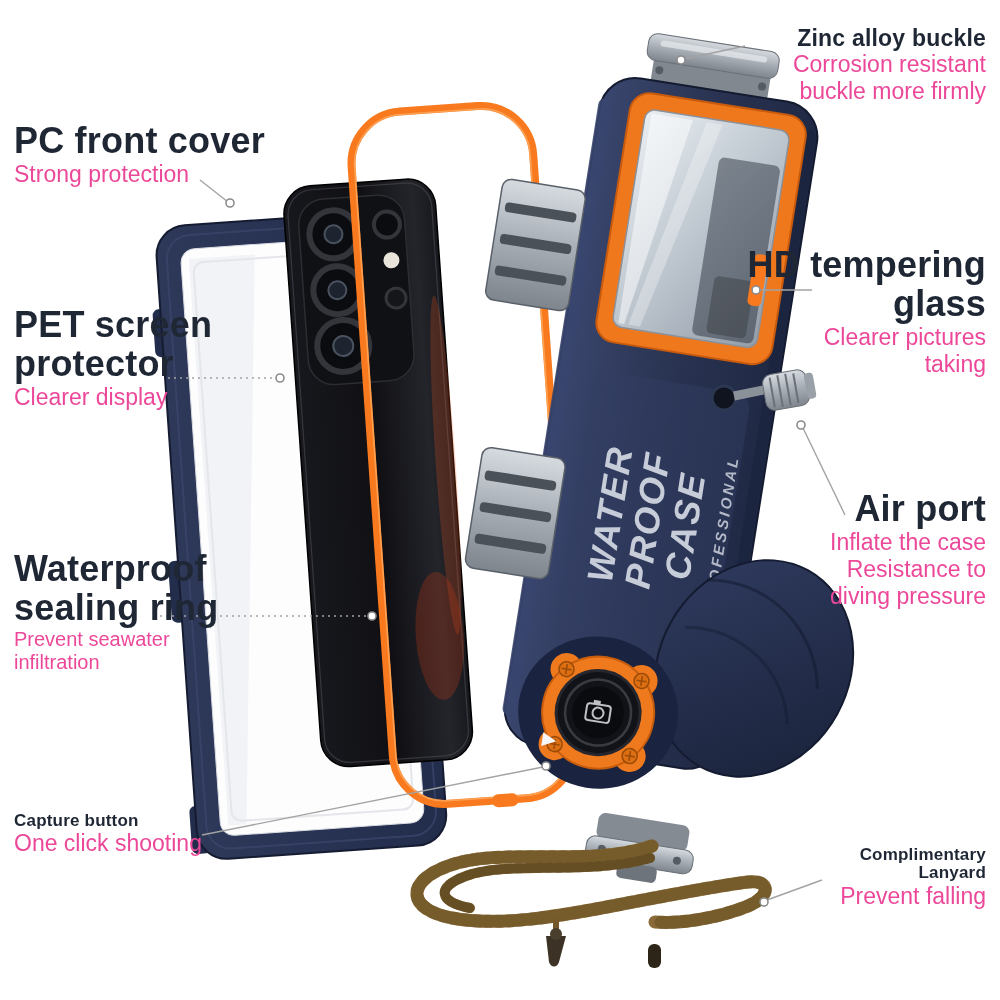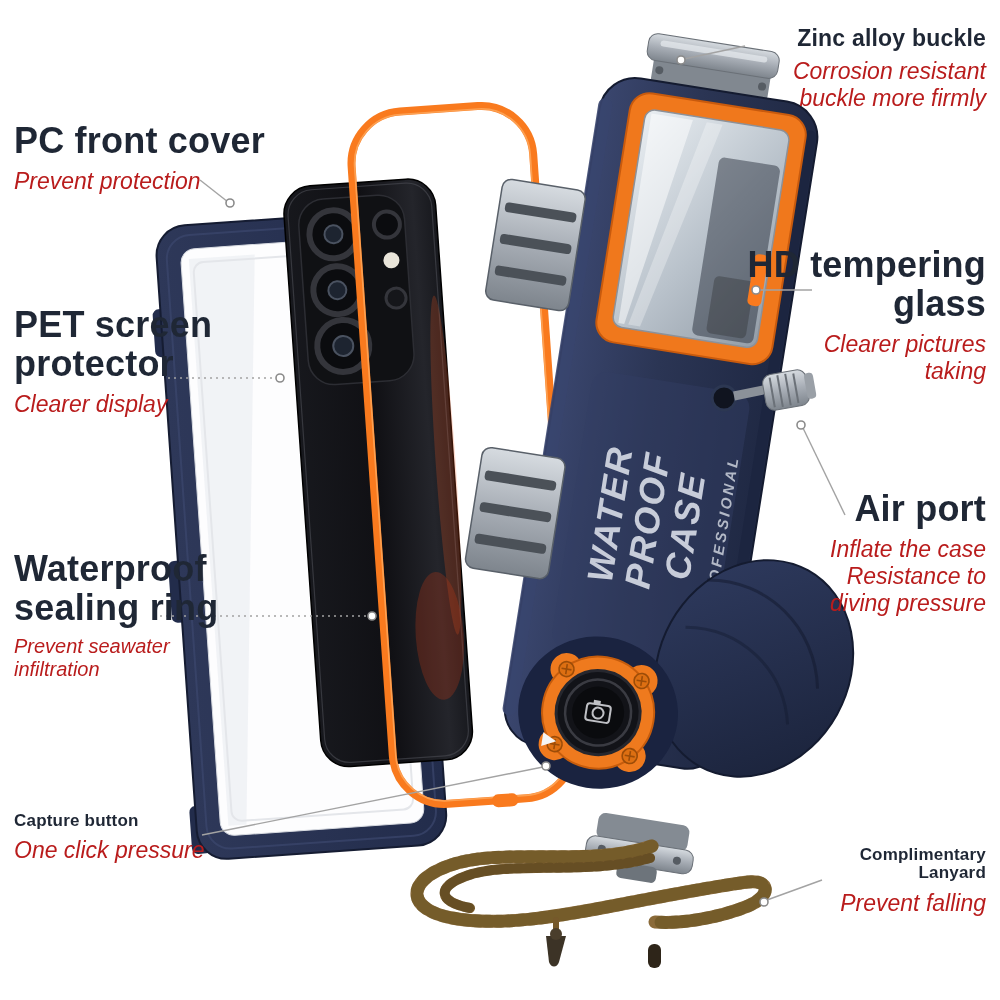--- a/index.html
+++ b/index.html
@@ -10,21 +10,21 @@
   .scene{position:absolute;left:0;top:0;}
   .callout{position:absolute;z-index:5;}
   .callout.right{text-align:right;}
   .t{
     font-weight:700;color:#1f2735;font-size:36px;line-height:1.08;
     white-space:pre-line;letter-spacing:.2px;
   }
   .t-lg{font-size:23px;}
   .t-sm{font-size:17px;}
   .d{
-    color:#b91c1c;font-size:23px;line-height:1.18;white-space:pre-line;margin-top:7px;font-style:italic;
+    color:#ec4899;font-size:23px;line-height:1.18;white-space:pre-line;
   }
   .d-sm{font-size:20px;}
   .brand-big{
     font-weight:700;font-style:italic;letter-spacing:2px;
     fill:#c7ccd9;font-size:36px;font-family:"Liberation Sans",sans-serif;
   }
   .brand-sub{
     font-weight:700;font-style:italic;letter-spacing:3px;
     fill:#b3b9c7;font-size:15px;font-family:"Liberation Sans",sans-serif;
   }
@@ -242,39 +242,39 @@
         <circle class="cdot" cx="756" cy="290" r="4"></circle>
       <line class="cline" x1="845" y1="515" x2="803" y2="428"></line>
         <circle class="cdot" cx="801" cy="425" r="4"></circle>
       <line class="cline" x1="822" y1="880" x2="767" y2="900"></line>
         <circle class="cdot" cx="764" cy="902" r="4"></circle>
     </g>
   </svg>
 
   <div class="callout" style="left:14px;top:122px;">
     <div class="t">PC front cover</div>
-    <div class="d">Prevent protection</div>
+    <div class="d">Strong protection</div>
   </div>
 
   <div class="callout" style="left:14px;top:550px;">
     <div class="t">Waterproof
 sealing ring</div>
     <div class="d d-sm">Prevent seawater
 infiltration</div>
   </div>
 
   <div class="callout" style="left:14px;top:306px;">
     <div class="t">PET screen
 protector</div>
     <div class="d">Clearer display</div>
   </div>
 
   <div class="callout" style="left:14px;top:812px;">
     <div class="t t-sm">Capture button</div>
-    <div class="d">One click pressure</div>
+    <div class="d">One click shooting</div>
   </div>
 
   <div class="callout right" style="right:14px;top:26px;">
     <div class="t t-lg">Zinc alloy buckle</div>
     <div class="d">Corrosion resistant
 buckle more firmly</div>
   </div>
 
   <div class="callout right" style="right:14px;top:246px;">
     <div class="t">HD tempering

